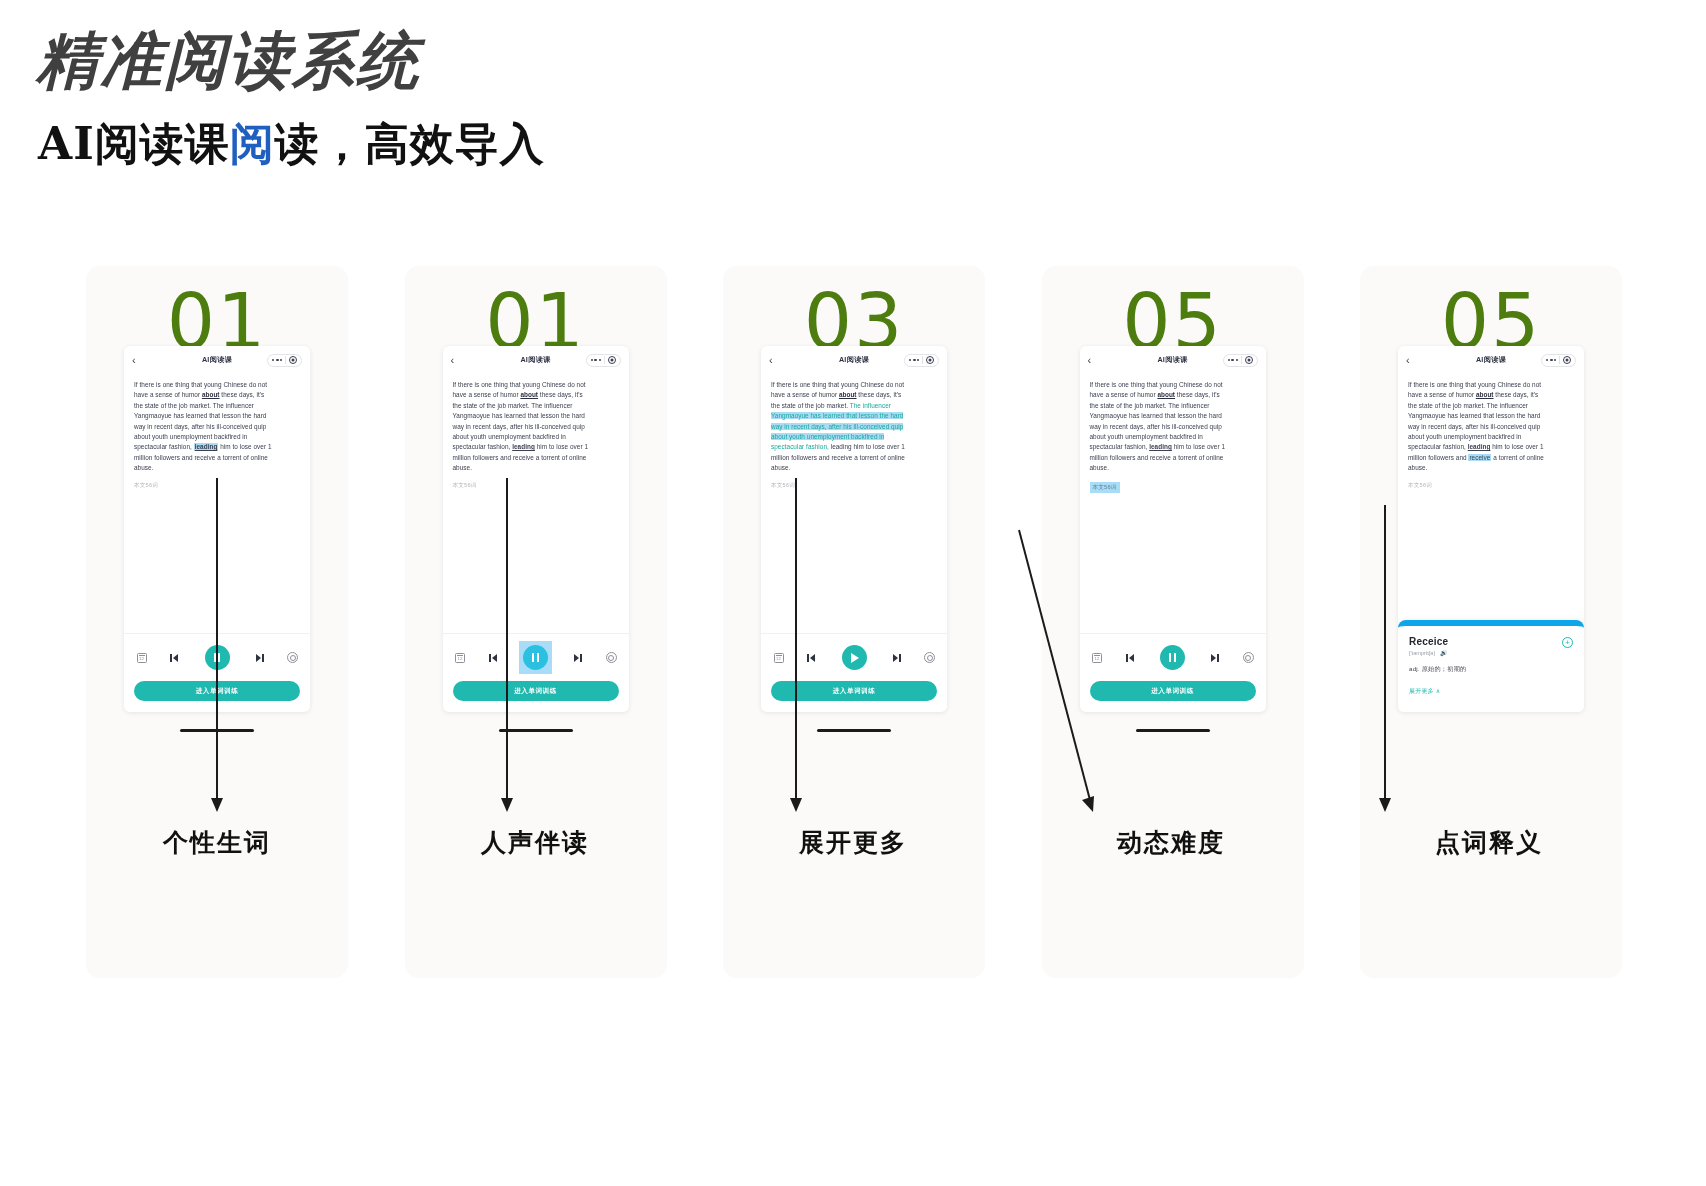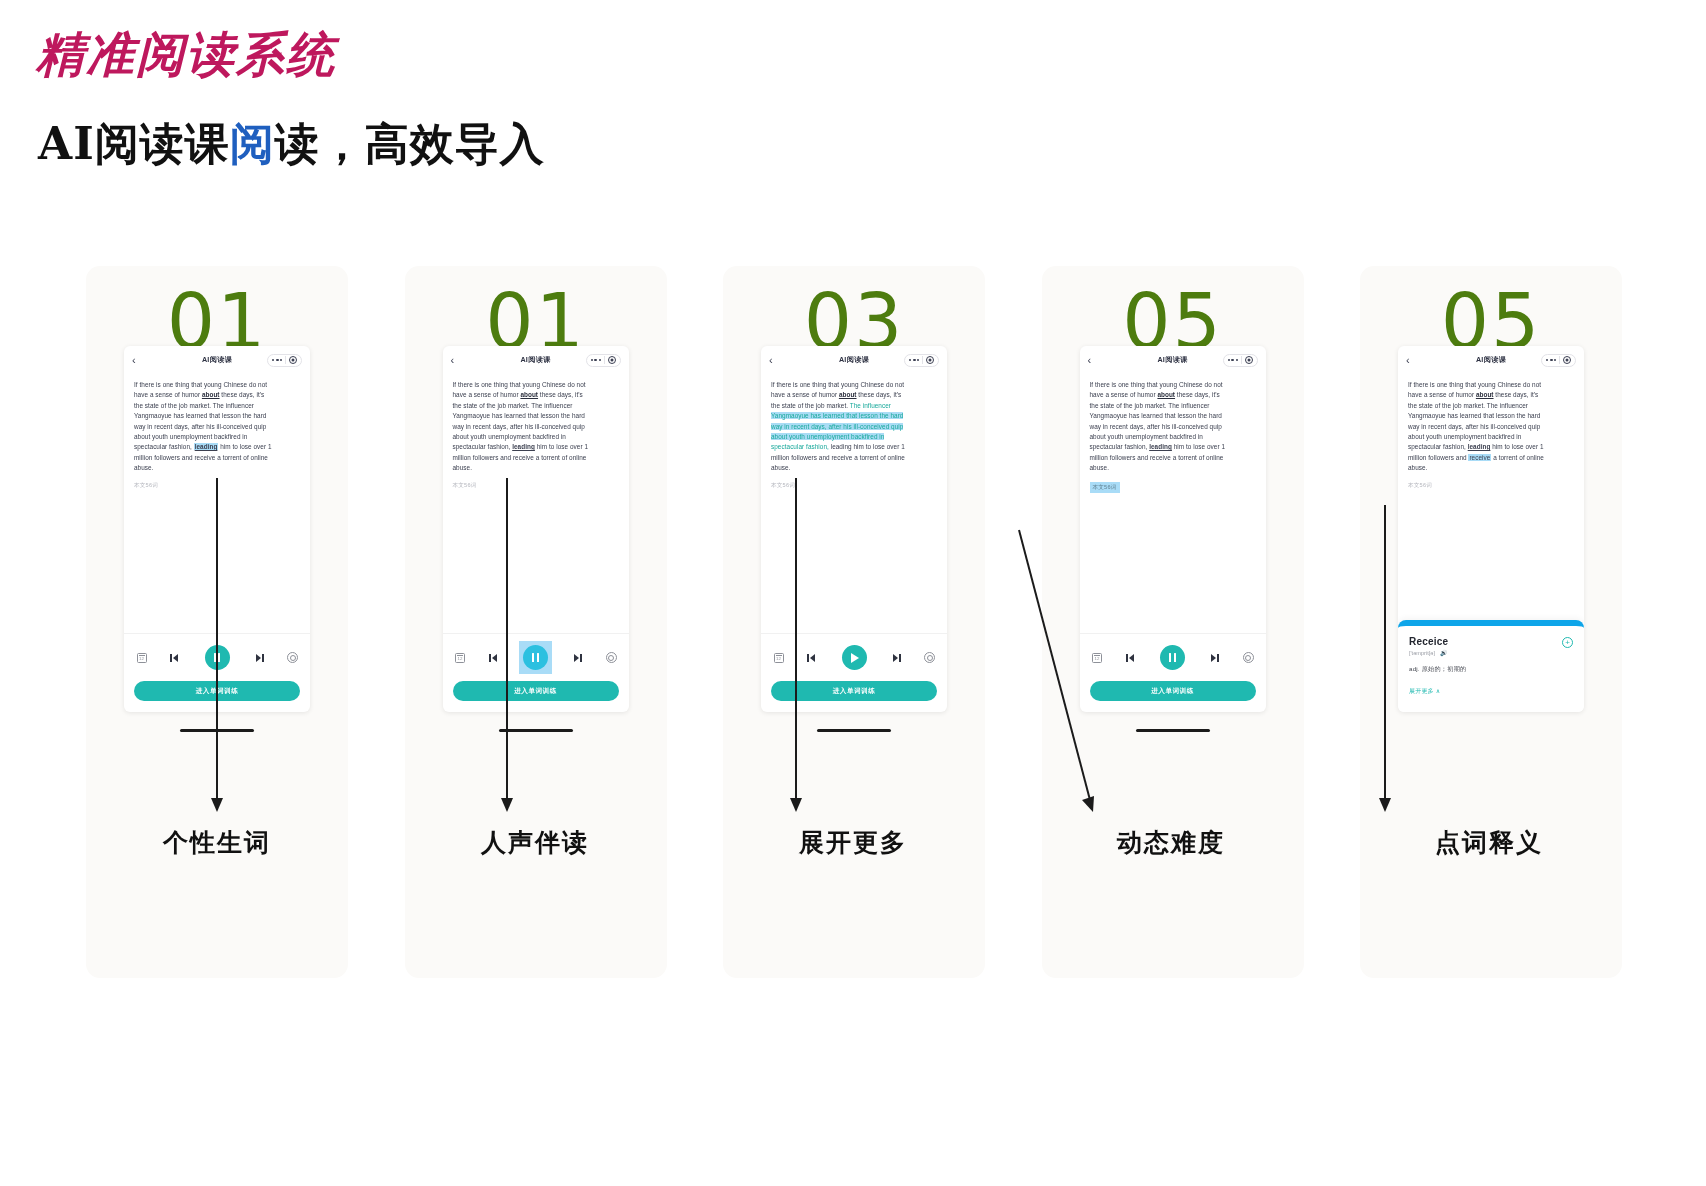--- a/index.html
+++ b/index.html
@@ -8,22 +8,22 @@
     background: #ffffff;
     font-family: "Liberation Sans", "DejaVu Sans", sans-serif;
     overflow: hidden;
   }
   .page { position: relative; width: 1706px; height: 1186px; }
 
   
   .ghost-title {
     position: absolute; left: 36px; top: 30px;
     font-family: "DejaVu Serif", "Liberation Serif", serif;
-    font-size: 48px; font-weight: 700; letter-spacing: 2px;
-    color: #be185d; line-height: 1;
+    font-size: 62px; font-weight: 700; letter-spacing: 2px;
+    color: #404040; line-height: 1;
     font-style: italic;
   }
   .main-title {
     position: absolute; left: 38px; top: 122px;
     font-family: "DejaVu Serif", "Liberation Serif", serif;
     font-size: 44px; font-weight: 700; letter-spacing: 1px;
     color: #111111; line-height: 1;
     white-space: nowrap;
   }
   .main-title .accent { color: #1f5fbf; }

